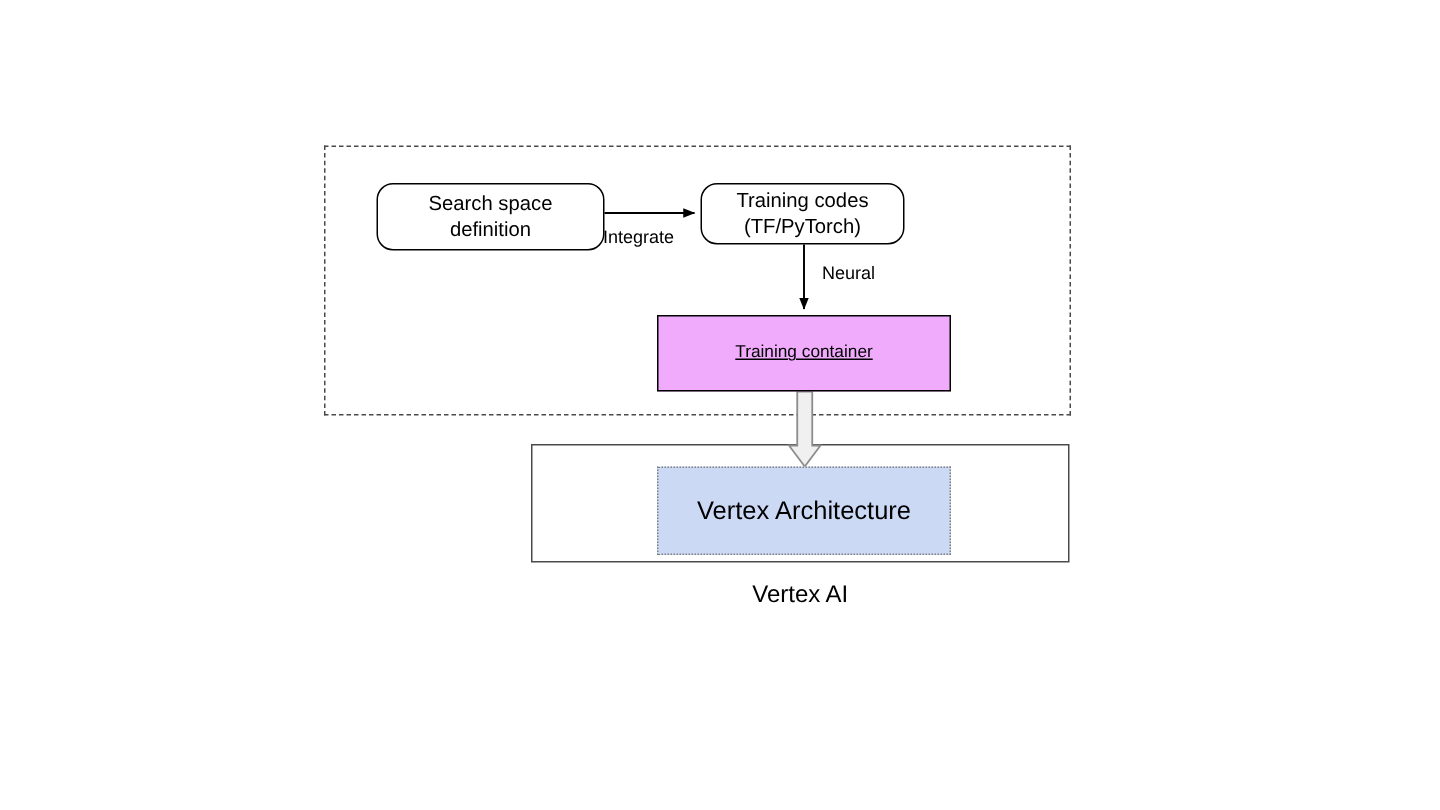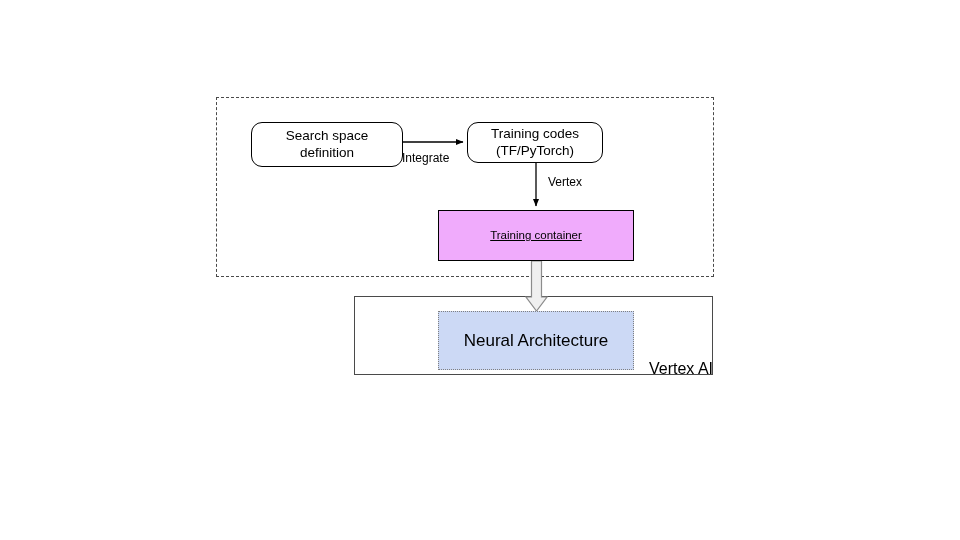--- a/index.html
+++ b/index.html
@@ -92,23 +92,23 @@
     top: 296px;
     width: 359px;
     height: 79px;
     border: 1px solid #4a4a4a;
     background: #ffffff;
   }
 
   .label-vertex-ai {
     position: absolute;
     left: 354px;
-    top: 360px;
+    top: 388px;
     width: 359px;
-    text-align: right;
+    text-align: center;
     font-size: 16px;
     color: #000000;
   }
 
   
   .edge-label {
     position: absolute;
     font-size: 12px;
     color: #000000;
     white-space: nowrap;
@@ -179,23 +179,23 @@
       <span class="node-line2">(TF/PyTorch)</span>
     </div>
   </div>
 
   <div class="node node-training-container">
     <span>Training container</span>
   </div>
 
   <div class="node node-nas-service">
     <div>
-      <span class="node-line1">Neural Architecture</span>
+      <span class="node-line1">Vertex Architecture</span>
     </div>
   </div>
 
   <div class="edge-label label-integrate">Integrate</div>
 
-  <div class="edge-label label-build">Vertex</div>
+  <div class="edge-label label-build">Neural</div>
 
   <div class="label-vertex-ai">Vertex AI</div>
 
 </div>
 
 </body></html>

